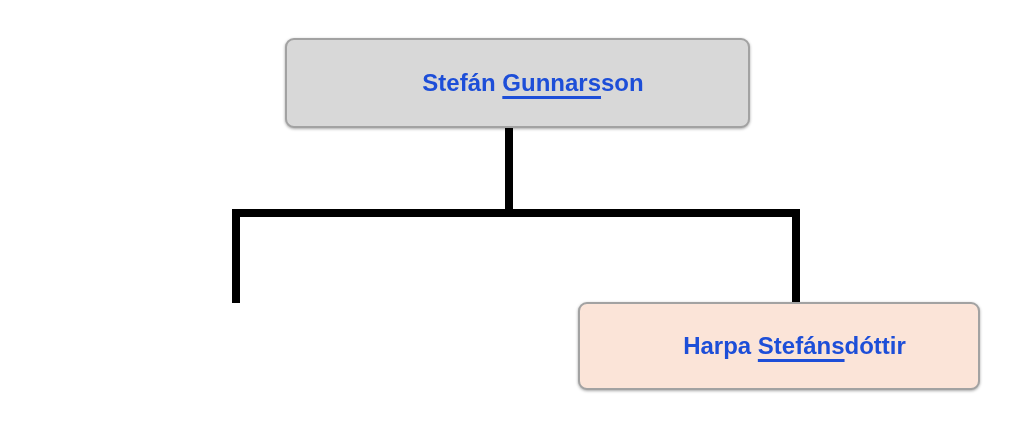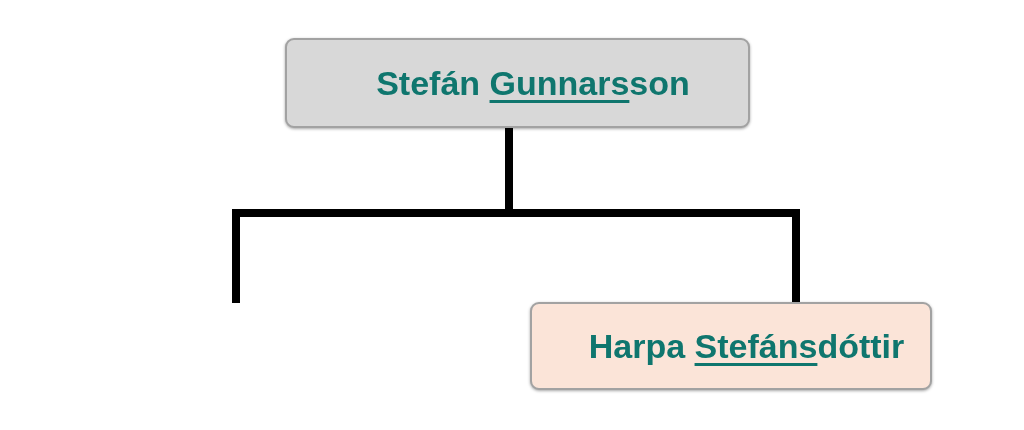--- a/index.html
+++ b/index.html
@@ -16,30 +16,30 @@
 
   .node {
     position: absolute;
     display: flex;
     align-items: center;
     justify-content: center;
     border: 2px solid #a2a2a2;
     border-radius: 9px;
     box-shadow: 0 1px 3px rgba(0,0,0,0.35);
     font-weight: 700;
-    font-size: 34px;
-    color: #0f766e;
+    font-size: 24px;
+    color: #1d4ed8;
     white-space: pre;
     text-align: center;
     padding-left: 31px;
   }
 
   .node-parent      { left: 285px; top: 38px;  width: 465px; height: 90px; }
   .node-child-left  { left: 36px;  top: 302px; width: 432px; height: 88px; }
-  .node-child-right { left: 530px; top: 302px; width: 402px; height: 88px; }
+  .node-child-right { left: 578px; top: 302px; width: 402px; height: 88px; }
 
   .patronymic {
     text-decoration: underline;
     text-decoration-thickness: 3px;
     text-underline-offset: 5px;
   }
 
   .connector {
     position: absolute;
     background: #000000;

